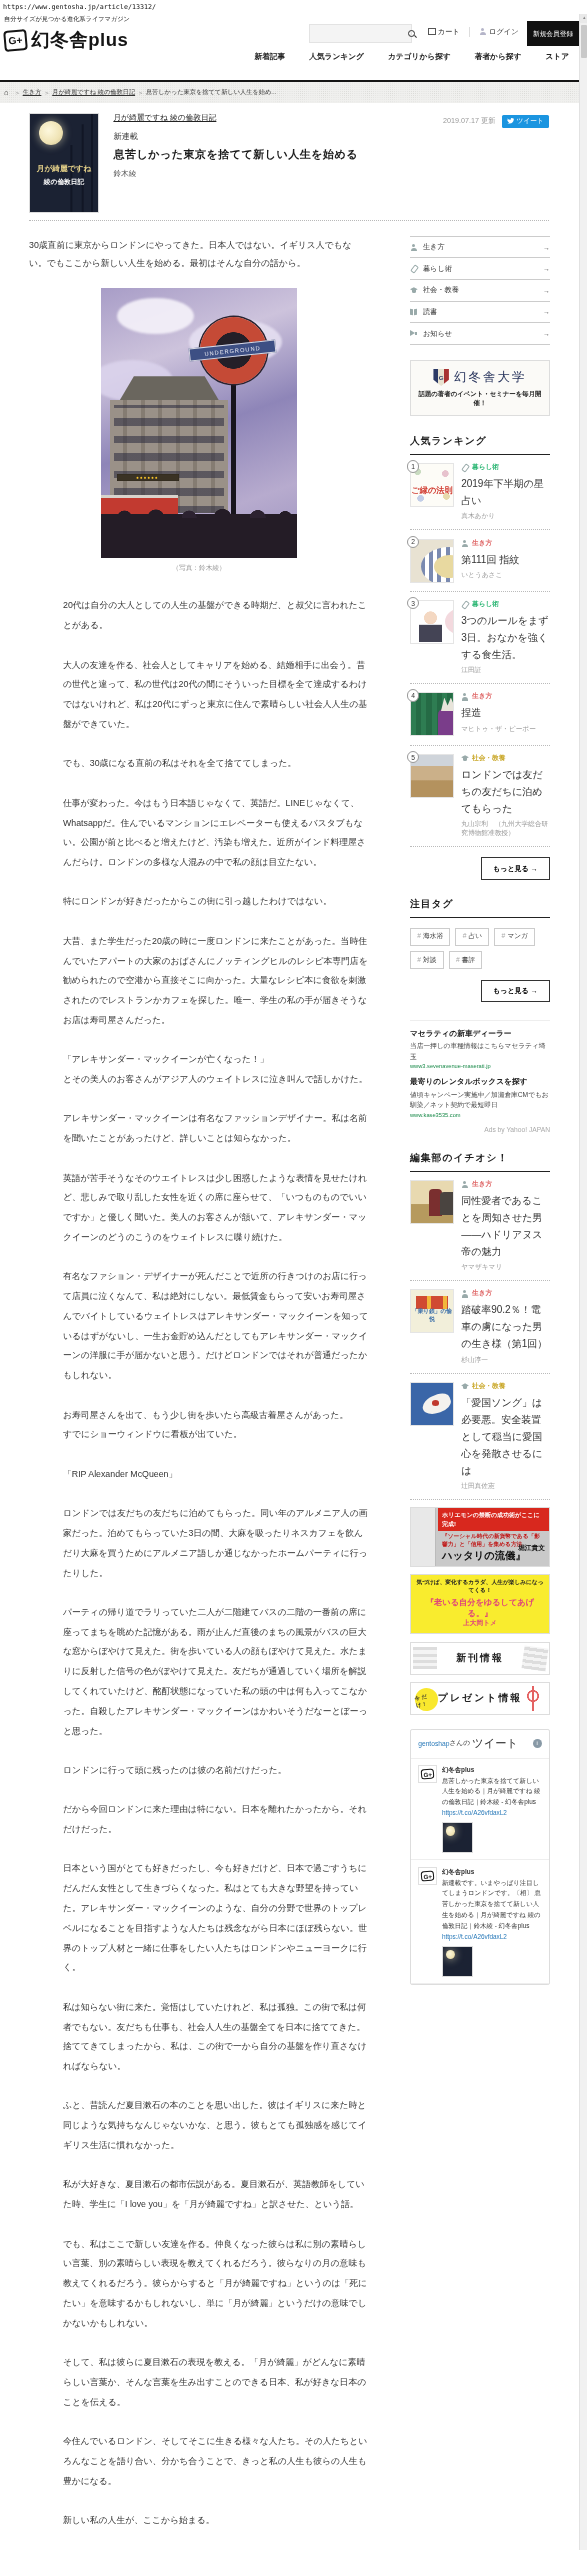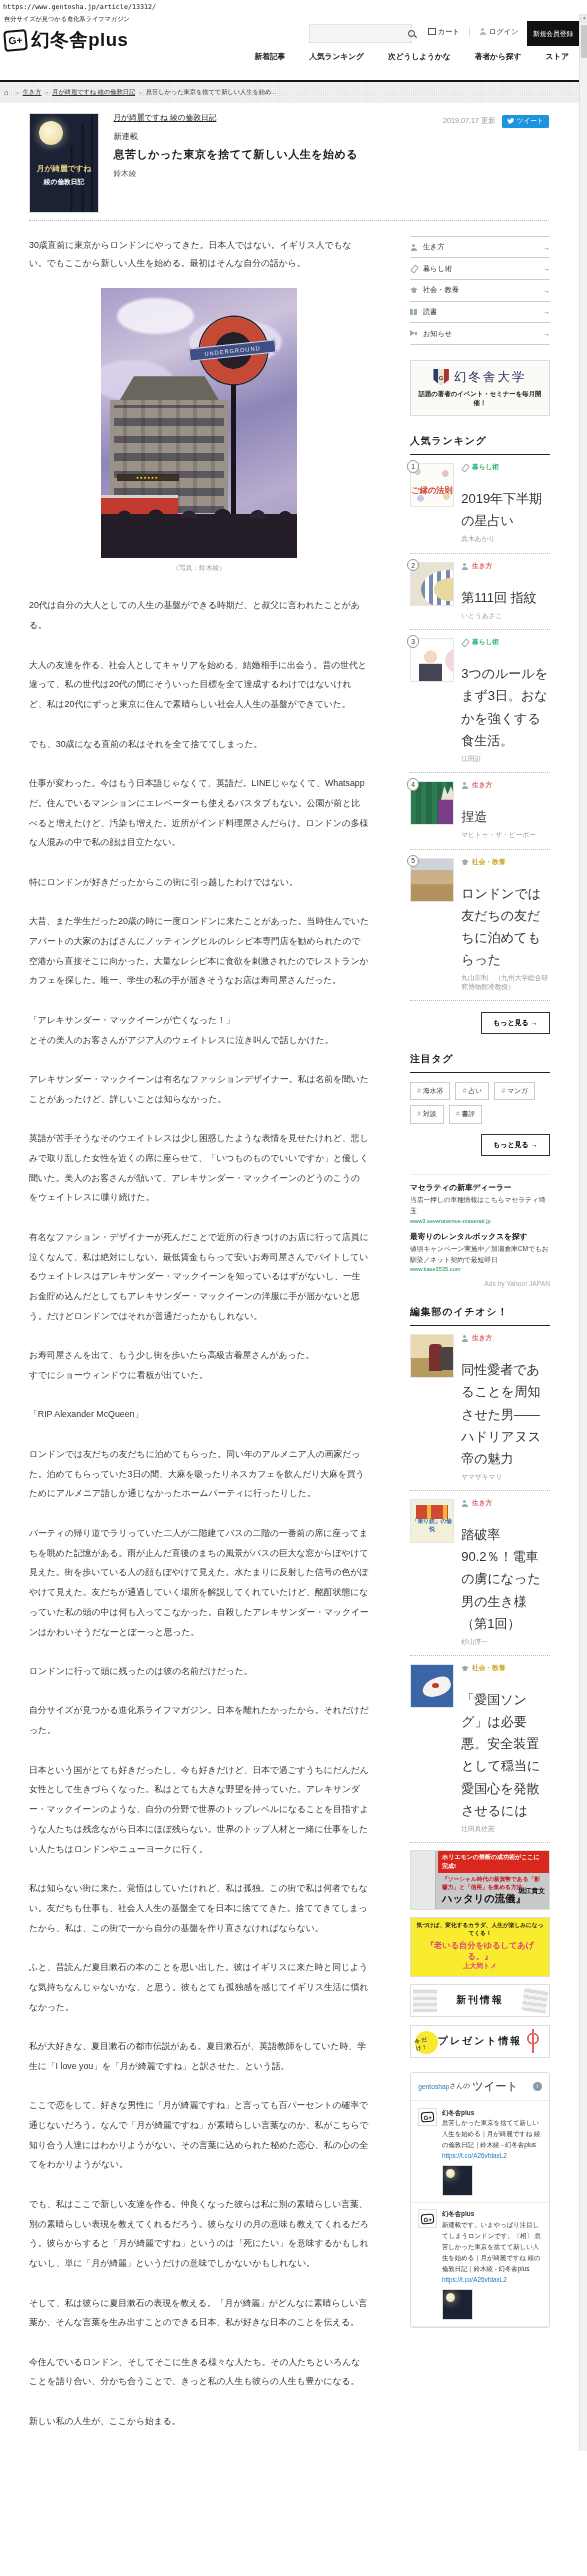--- a/index.html
+++ b/index.html
@@ -86,21 +86,21 @@
   .crowd { position:absolute; left:0; right:0; bottom:0; height:44px; background:#241c26; }
   .crowd::before { content:""; position:absolute; top:-11.3px; left:0; right:0; height:15.5px;
     background:radial-gradient(circle at 12% 100%, #241c26 7.2px, transparent 7.7px),
                radial-gradient(circle at 28% 100%, #241c26 8.2px, transparent 8.8px),
                radial-gradient(circle at 45% 100%, #2c2230 7.2px, transparent 7.7px),
                radial-gradient(circle at 62% 100%, #241c26 8.8px, transparent 9.3px),
                radial-gradient(circle at 80% 100%, #2c2230 7.7px, transparent 8.2px),
                radial-gradient(circle at 94% 100%, #241c26 6.7px, transparent 7.2px); }
   .photo-caption { text-align:center; color:#999; font-size:6.7px; margin-top:6.2px; }
   .body-paras { margin-top:23px; }
-  .body-paras p { font-size:8.8px; line-height:2.25; color:#333; margin-bottom:19.6px; white-space:pre-line; }
+  .body-paras p { font-size:8.8px; line-height:2.25; color:#333; margin-bottom:19.6px; white-space:pre-line;margin-left:34px; }
   .chip { border:0.5px solid #ccc; padding:4.1px 8.2px; font-size:7.2px; color:#333; background:#fff; cursor:pointer; }
   .chip .hash { color:#aaa; margin-right:2.1px; }
   .avatar { width:26px; height:26px; flex:0 0 26px; margin-right:8.2px; border:0.5px solid #e0e0e0; display:flex; align-items:center; justify-content:center; overflow:hidden; }
   .av-gplus { font-weight:bold; font-size:9.3px; color:#151515; }
   .av-gplus span { border:1.5px solid #151515; border-radius:3.1px; padding:1px 2.1px; transform:rotate(-5deg); display:inline-block; }
   .t-goen { background:#fdfcf7; }
   .t-goen::before { content:"ご縁の法則"; position:absolute; top:20.6px; left:0; right:0; text-align:center; color:#d0392e; font-weight:bold; font-size:8.2px; }
   .t-goen::after { content:""; position:absolute; inset:2.1px; background:radial-gradient(circle at 12% 15%, #c9dbc0 3.1px, transparent 3.6px), radial-gradient(circle at 85% 20%, #e7c2cd 3.1px, transparent 3.6px), radial-gradient(circle at 20% 85%, #c2cde7 3.1px, transparent 3.6px), radial-gradient(circle at 88% 80%, #e7d9ab 3.1px, transparent 3.6px); }
   .t-desert { background:linear-gradient(180deg,#cfd4da 0 26%, #cbb089 27% 60%, #b4925e 61% 100%); }
   .t-food { background:#e8e2d2; }
@@ -143,21 +143,21 @@
   .univ-caption { font-size:6.4px; font-weight:bold; color:#222; margin-top:4.1px; }
   .side-head { font-size:9.8px; font-weight:bold; letter-spacing:1px; color:#1d1d1d; margin-top:18.5px; padding-bottom:6.2px; border-bottom:1px solid #222; }
   .rank-item { display:flex; padding:8.2px 0; border-bottom:0.5px dotted #bbb; cursor:pointer; position:relative; }
   .rank-thumb { width:44px; height:44px; flex:0 0 44px; margin-right:7.2px; position:relative; overflow:hidden; border:0.5px solid #e5e5e5; }
   .rank-badge { position:absolute; top:5.2px; left:-3.1px; width:12.4px; height:12.4px; border-radius:50%; background:#fff; border:0.5px solid #999; font-size:6.7px; color:#333; display:flex; align-items:center; justify-content:center; z-index:2; }
   .cat-tag { display:flex; align-items:center; font-size:6.7px; font-weight:bold; }
   .cat-tag .ic { margin-right:3.1px; }
   .tag-life { color:#e06a6a; }
   .tag-kurashi { color:#2bb673; }
   .tag-shakai { color:#c9a727; }
-  .rank-title { font-size:13px; line-height:1.7; color:#333; margin-top:16px; }
+  .rank-title { font-size:10px; line-height:1.7; color:#333; margin-top:3px; }
   .rank-author { font-size:6.7px; color:#999; margin-top:3.1px; }
   .more-btn { display:block; border:0.5px solid #333; background:#fff; font-size:7px; font-weight:bold; padding:5.2px 11.3px; margin:10.3px 0 0 auto; cursor:pointer; }
   .side-chips { display:flex; flex-wrap:wrap; gap:5.2px; margin-top:9.3px; }
   .side-chips .chip { padding:3.6px 6.2px; font-size:6.7px; }
   .yads { margin-top:17.5px; border-top:0.5px solid #eee; padding-top:8.2px; }
   .yad { margin-bottom:8.2px; cursor:pointer; }
   .yad-title { font-size:7.7px; font-weight:bold; color:#1d1d1d; }
   .yad-body { font-size:6.7px; color:#444; line-height:1.6; margin-top:2.1px; }
   .yad-url { font-size:5.7px; color:#1a8a4a; margin-top:1px; }
   .yads-label { text-align:right; font-size:6.7px; color:#aaa; }
@@ -222,21 +222,21 @@
       <span class="hdr-link">
           <span class="user-ico"></span>
           <span>ログイン</span>
         </span>
     </div>
     <div class="register-btn">新規会員登録</div>
     <nav class="nav">
 
     <span class="nav-item">新着記事</span>
         <span class="nav-item">人気ランキング</span>
-        <span class="nav-item">次どうしようかな</span>
+        <span class="nav-item">カテゴリから探す</span>
         <span class="nav-item">著者から探す</span>
         <span class="nav-item">ストア</span>
       </nav>
   </div>
 
   <div class="black-bar"></div>
 
   <div class="breadcrumb">
     <span class="bc-home">⌂</span>
     <span class="bc-sep">&gt;</span>
@@ -306,26 +306,25 @@
 とその美人のお客さんがアジア人のウェイトレスに泣き叫んで話しかけた。</p>
           <p>アレキサンダー・マックイーンは有名なファッションデザイナー。私は名前を聞いたことがあったけど、詳しいことは知らなかった。</p>
           <p>英語が苦手そうなそのウエイトレスは少し困惑したような表情を見せたけれど、悲しみで取り乱した女性を近くの席に座らせて、「いつものものでいいですか」と優しく聞いた。美人のお客さんが頷いて、アレキサンダー・マックイーンのどうのこうのをウェイトレスに喋り続けた。</p>
           <p>有名なファション・デザイナーが死んだことで近所の行きつけのお店に行って店員に泣くなんて、私は絶対にしない。最低賃金もらって安いお寿司屋さんでバイトしているウェイトレスはアレキサンダー・マックイーンを知っているはずがないし、一生お金貯め込んだとしてもアレキサンダー・マックイーンの洋服に手が届かないと思う。だけどロンドンではそれが普通だったかもしれない。</p>
           <p>お寿司屋さんを出て、もう少し街を歩いたら高級古着屋さんがあった。
 すでにショーウィンドウに看板が出ていた。</p>
           <p>「RIP Alexander McQueen」</p>
           <p>ロンドンでは友だちの友だちに泊めてもらった。同い年のアルメニア人の画家だった。泊めてもらっていた3日の間、大麻を吸ったりネスカフェを飲んだり大麻を買うためにアルメニア語しか通じなかったホームパーティに行ったりした。</p>
           <p>パーティの帰り道でラリっていた二人が二階建てバスの二階の一番前の席に座ってまちを眺めた記憶がある。雨が止んだ直後のまちの風景がバスの巨大な窓からぼやけて見えた。街を歩いている人の顔もぼやけて見えた。水たまりに反射した信号の色がぼやけて見えた。友だちが通過していく場所を解説してくれていたけど、酩酊状態になっていた私の頭の中は何も入ってこなかった。自殺したアレキサンダー・マックイーンはかわいそうだなーとぼーっと思った。</p>
           <p>ロンドンに行って頭に残ったのは彼の名前だけだった。</p>
-          <p>自分サイズが見つかる進化系ライフマガジン。日本を離れたかったから。それだけだった。</p>
+          <p>だから今回ロンドンに来た理由は特にない。日本を離れたかったから。それだけだった。</p>
           <p>日本という国がとても好きだったし、今も好きだけど、日本で過ごすうちにだんだん女性として生きづらくなった。私はとても大きな野望を持っていた。アレキサンダー・マックイーンのような、自分の分野で世界のトップレベルになることを目指すような人たちは残念ながら日本にほぼ残らない。世界のトップ人材と一緒に仕事をしたい人たちはロンドンやニューヨークに行く。</p>
           <p>私は知らない街に来た。覚悟はしていたけれど、私は孤独。この街で私は何者でもない。友だちも仕事も、社会人人生の基盤全てを日本に捨ててきた。捨ててきてしまったから、私は、この街で一から自分の基盤を作り直さなければならない。</p>
           <p>ふと、昔読んだ夏目漱石の本のことを思い出した。彼はイギリスに来た時と同じような気持ちなんじゃないかな、と思う。彼もとても孤独感を感じてイギリス生活に慣れなかった。</p>
           <p>私が大好きな、夏目漱石の都市伝説がある。夏目漱石が、英語教師をしていた時、学生に「I love you」を「月が綺麗ですね」と訳させた、という話。</p>
-          <p>ここで恋をして、好きな男性に「月が綺麗ですね」と言っても百パーセントの確率で通じないだろう。なんで「月が綺麗ですね」が素晴らしい言葉なのか、私がこちらで知り合う人達にはわかりようがない。その言葉に込められた秘めた恋心、私の心の全てをわかりようがない。</p>
           <p>でも、私はここで新しい友達を作る。仲良くなった彼らは私に別の素晴らしい言葉、別の素晴らしい表現を教えてくれるだろう。彼らなりの月の意味も教えてくれるだろう。彼らからすると「月が綺麗ですね」というのは「死にたい」を意味するかもしれないし、単に「月が綺麗」というだけの意味でしかないかもしれない。</p>
           <p>そして、私は彼らに夏目漱石の表現を教える。「月が綺麗」がどんなに素晴らしい言葉か、そんな言葉を生み出すことのできる日本、私が好きな日本のことを伝える。</p>
           <p>今住んでいるロンドン、そしてそこに生きる様々な人たち。その人たちといろんなことを語り合い、分かち合うことで、きっと私の人生も彼らの人生も豊かになる。</p>
           <p>新しい私の人生が、ここから始まる。</p>
         </div>
 
     </div>
 
     <div class="side-col">
       <div class="cat-list">

